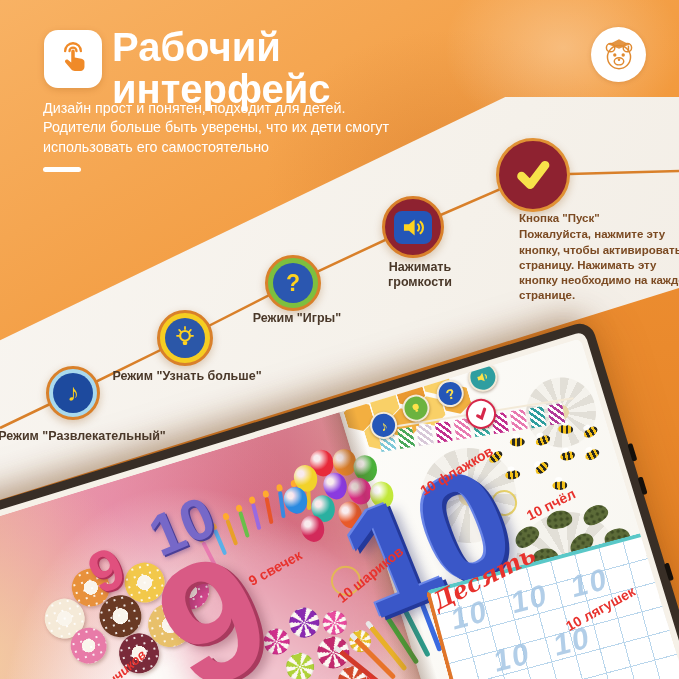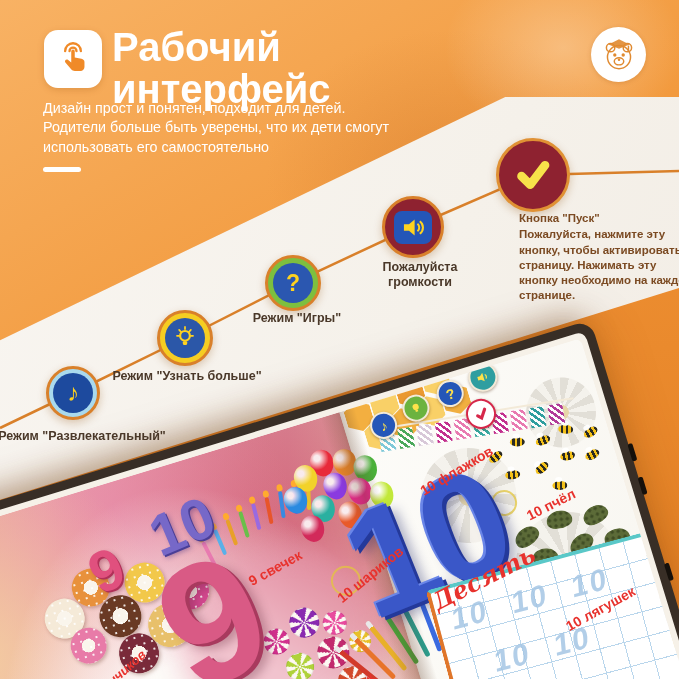--- a/index.html
+++ b/index.html
@@ -227,21 +227,21 @@
   </div>
   <div class="step s-check">
     <svg viewBox="0 0 40 40" width="46" height="46">
       <path d="M10 21 L17.5 28.5 L30.5 11.5" stroke="#f7e24a" stroke-width="7.5" fill="none" stroke-linecap="round" stroke-linejoin="round"></path>
     </svg>
   </div>
 
   <div class="step-label l-music">Режим "Развлекательный"</div>
   <div class="step-label l-bulb">Режим "Узнать больше"</div>
   <div class="step-label l-question">Режим "Игры"</div>
-  <div class="step-label l-volume">Пожалуйста громкости</div>
+  <div class="step-label l-volume">Нажимать громкости</div>
 
   <div class="callout">
     <div class="c-title">Кнопка "Пуск"</div>
     <div class="c-body">Пожалуйста, нажмите эту кнопку, чтобы активировать страницу. Нажимать эту кнопку необходимо на каждой странице.</div>
   </div>
 
   <div class="book-frame">
     <i class="side-btn" style="top:130px"></i>
     <i class="side-btn" style="top:165px"></i>
     <i class="side-btn" style="top:255px"></i>

